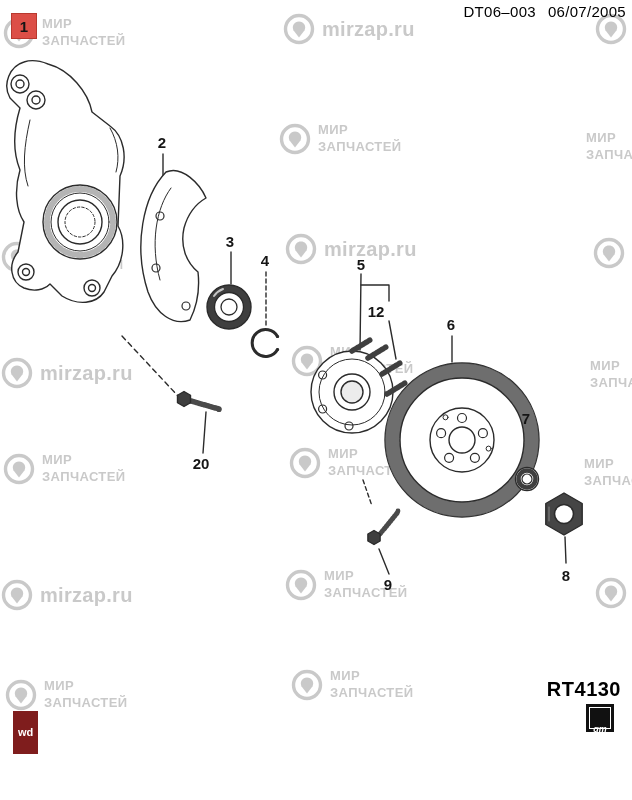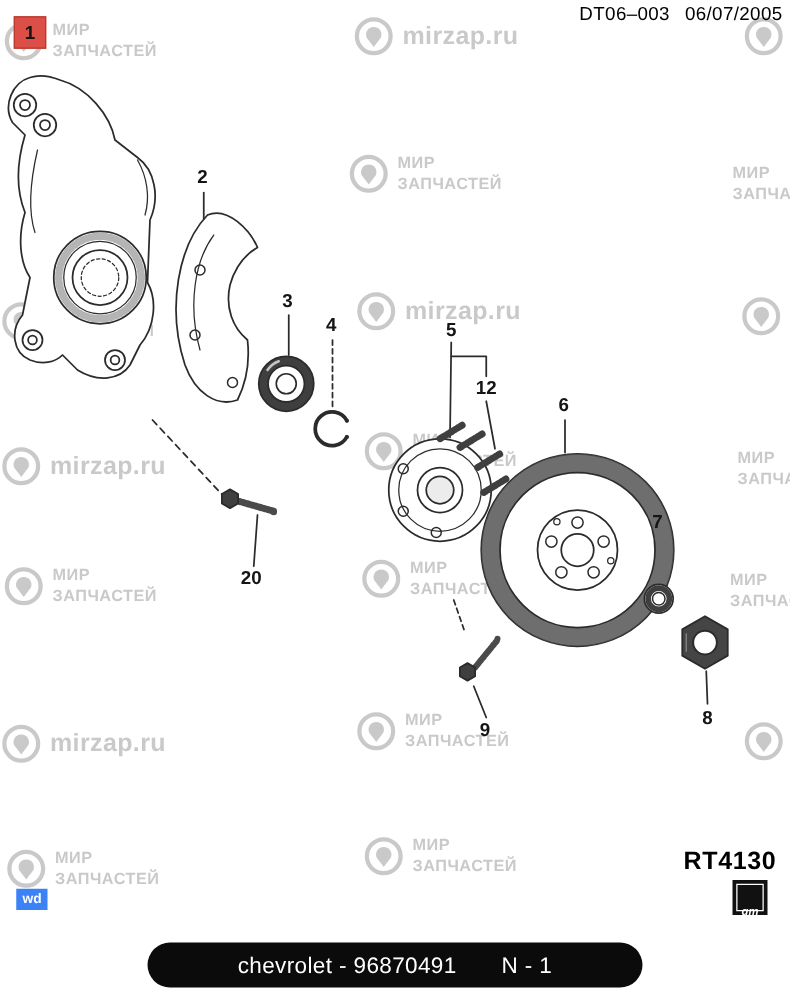--- a/index.html
+++ b/index.html
@@ -27,22 +27,22 @@
   }
   
   .header{position:absolute;top:3px;right:6px;z-index:4;font-size:15px;color:#000;display:flex;gap:12px;letter-spacing:.3px;}
   .refcode{position:absolute;top:678px;right:11px;z-index:4;font-size:20px;font-weight:600;color:#000;letter-spacing:.5px;}
   .footerbar{
     position:absolute;left:118px;top:754px;width:396px;height:36px;z-index:4;
     background:#0b0b0b;border-radius:18px;color:#fff;font-size:18px;
     display:flex;align-items:center;justify-content:center;gap:36px;letter-spacing:.3px;
   }
   .wd-stamp{
-    position:absolute;left:13px;top:711px;z-index:4;background:#3b82f6;color:#fff;
-    font-size:11px;font-weight:bold;padding:2px 5px;line-height:1.2;
+    position:absolute;left:13px;top:711px;z-index:4;background:#7f1d1d;color:#fff;
+    font-size:11px;font-weight:bold;padding:15px 5px;line-height:1.2;
   }
   .gm-stamp{
     position:absolute;left:586px;top:704px;width:28px;height:28px;z-index:4;background:#111;
     display:flex;align-items:center;justify-content:center;
   }
   .gm-inner{
     width:22px;height:22px;border:1px solid #fff;color:#fff;box-sizing:border-box;
     display:flex;flex-direction:column;align-items:center;justify-content:center;line-height:1;
   }
   .gm-inner .l1{font-size:9px;font-weight:bold;font-style:italic;margin-top:28px;}
@@ -289,21 +289,21 @@
       </g>
     </g>
   </svg>
 
   <div class="label-layer">
       <div class="plabel hl" style="left: 24px; top: 26px; background: rgb(220, 79, 71);">1</div>
       <div class="plabel" style="left: 162px; top: 142px;">2</div>
       <div class="plabel" style="left: 230px; top: 241px;">3</div>
       <div class="plabel" style="left: 265px; top: 260px;">4</div>
       <div class="plabel" style="left: 361px; top: 264px;">5</div>
-      <div class="plabel" style="left: 389px; top: 311px;">12</div>
+      <div class="plabel" style="left: 376px; top: 311px;">12</div>
       <div class="plabel" style="left: 451px; top: 324px;">6</div>
       <div class="plabel" style="left: 526px; top: 418px;">7</div>
       <div class="plabel" style="left: 566px; top: 575px;">8</div>
       <div class="plabel" style="left: 388px; top: 584px;">9</div>
       <div class="plabel" style="left: 201px; top: 463px;">20</div>
     </div>
 
   <div class="header">
     <span>DT06–003</span>
     <span>06/07/2005</span>
@@ -313,18 +313,14 @@
 
   <div class="wd-stamp">wd</div>
 
   <div class="gm-stamp">
     <div class="gm-inner">
       <span class="l1">gm</span>
       <span class="l2">spo</span>
     </div>
   </div>
 
-  <div class="footerbar">
-    <span>chevrolet - 96870491</span>
-    <span>N - 1</span>
-  </div>
 
 </div>
 
 </body></html>

